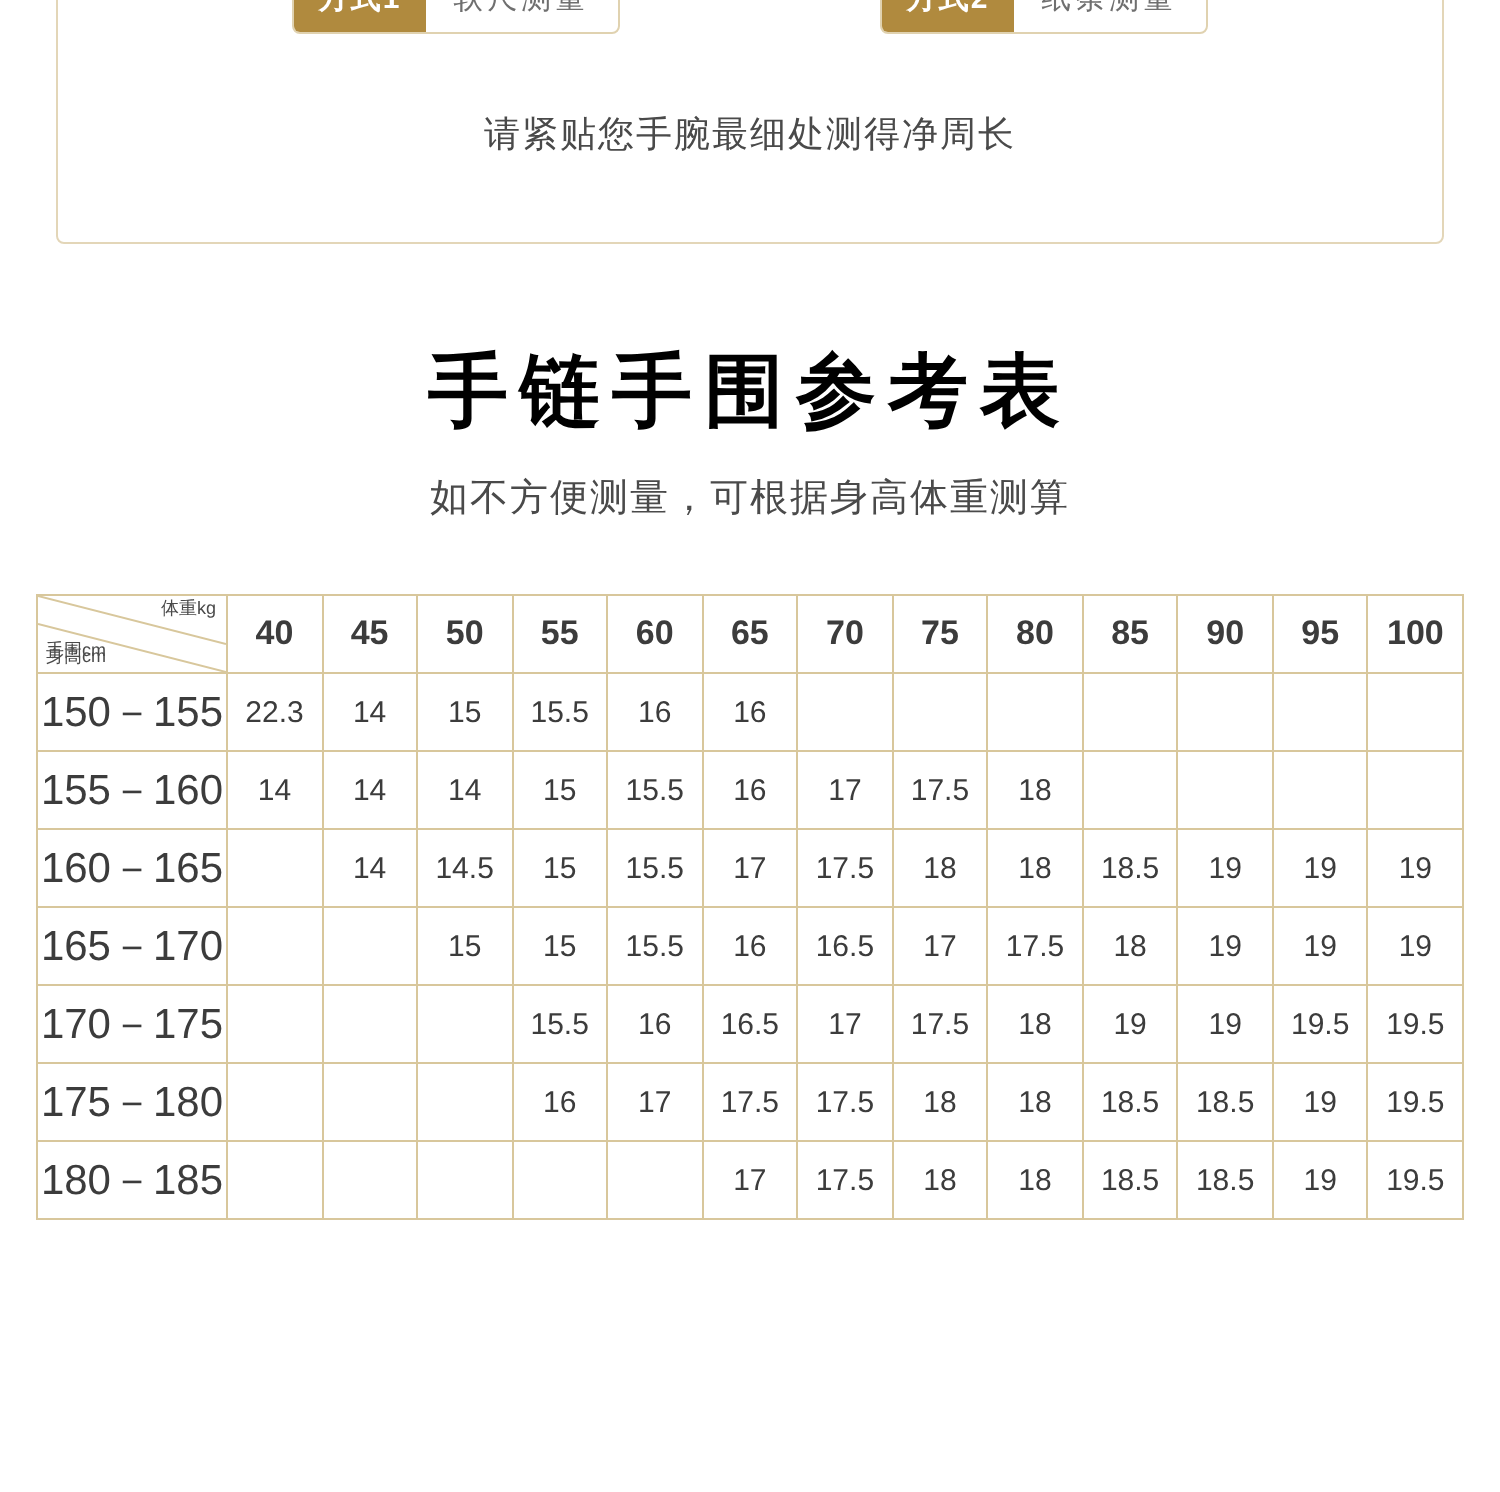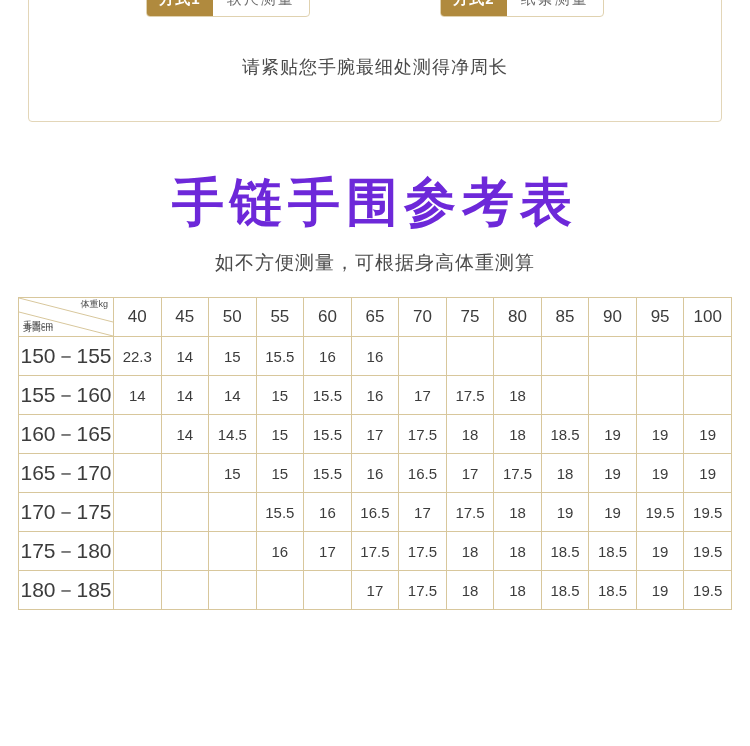--- a/index.html
+++ b/index.html
@@ -79,23 +79,23 @@
   
   .title-wrap {
     position: absolute;
     top: 172px;
     left: 0;
     width: 100%;
     text-align: center;
   }
   .main-title {
     font-family: "Liberation Serif", serif;
-    font-size: 52px;
+    font-size: 40px;
     font-weight: bold;
-    color: #6d28d9;
+    color: #000000;
     letter-spacing: 6px;
     margin: 0;
     line-height: 1.2;
   }
   .sub-title {
     margin-top: 16px;
     font-size: 19px;
     color: #4a4a4a;
     letter-spacing: 1px;
   }
@@ -117,21 +117,21 @@
     height: 38px;
     text-align: center;
     vertical-align: middle;
     font-size: 15px;
     color: #3c3c3c;
     font-weight: normal;
     padding: 0;
   }
   table.size-table th.col-head {
     font-size: 17px;
-    font-weight: normal;
+    font-weight: bold;
   }
   table.size-table td.row-head {
     font-size: 21px;
   }
   .corner-cell {
     position: relative;
     width: 94px;
     padding: 0;
     overflow: hidden;
   }

